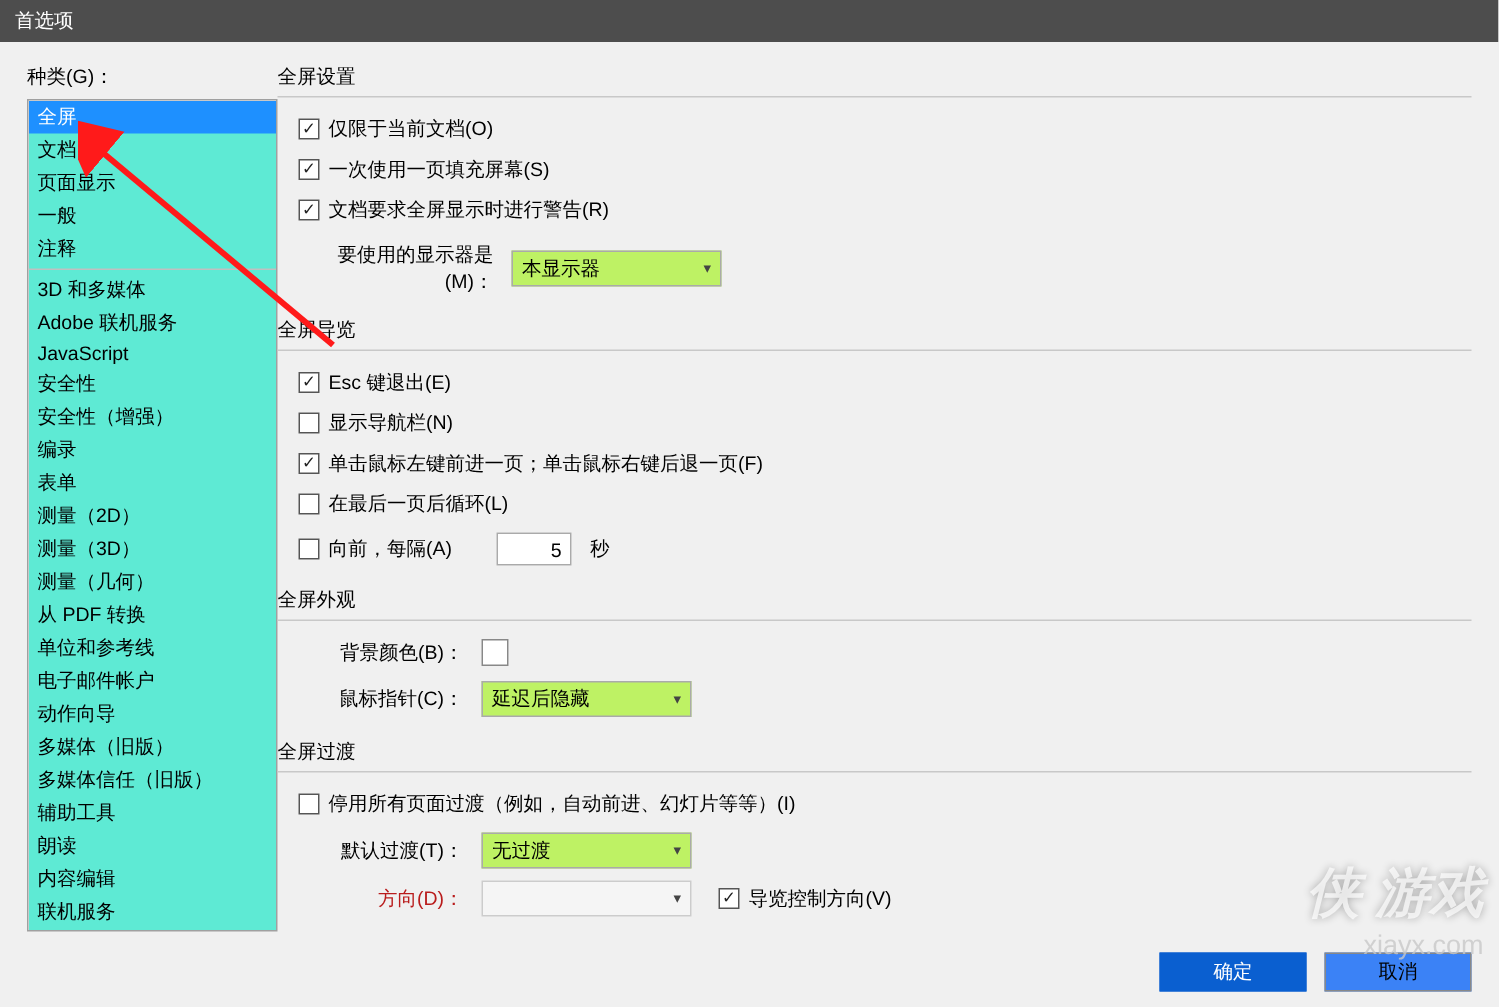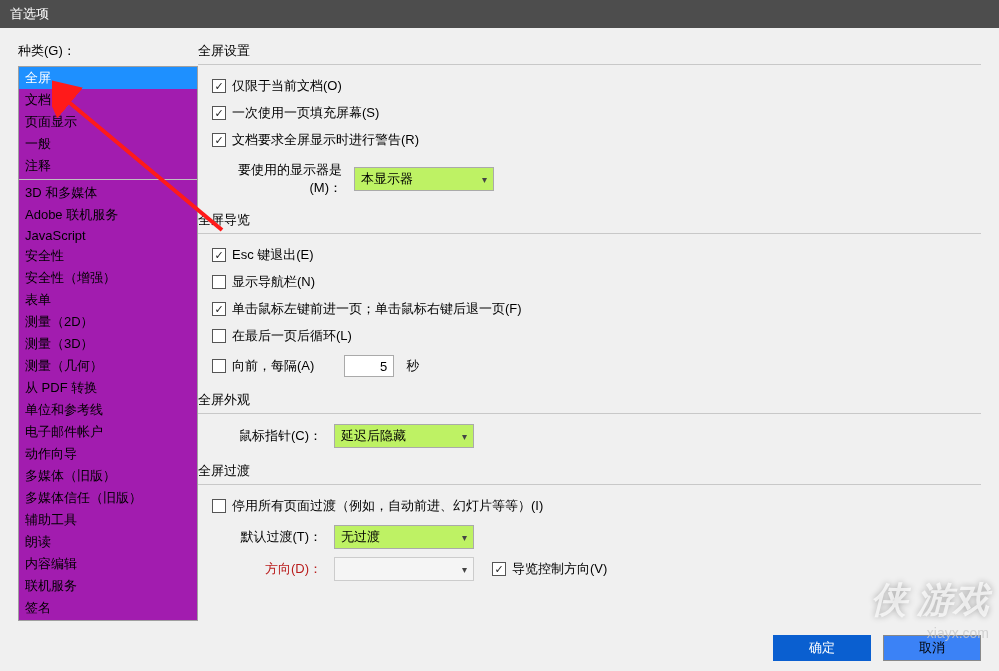--- a/index.html
+++ b/index.html
@@ -19,30 +19,30 @@
       line-height: 28px;
       padding: 0 10px;
       font-size: 13px;
     }
     .content-area {
       display: flex;
       padding: 14px 18px 0 18px;
       height: calc(100% - 28px);
     }
     .left-col {
-      width: 180px;
+      width: 167px;
       display: flex;
       flex-direction: column;
     }
     .left-label {
       margin-bottom: 6px;
     }
     .category-list {
       border: 1px solid #a0a0a0;
-      background: #a21caf;
+      background: #5eead4;
       height: 555px;
       overflow-y: auto;
       position: relative;
     }
     .category-list::-webkit-scrollbar { width: 16px; }
     .category-list::-webkit-scrollbar-track { background: #f0f0f0; border-left: 1px solid #ccc; }
     .category-list::-webkit-scrollbar-thumb { background: #c0c0c0; border: 1px solid #a0a0a0; }
     .cat-item {
       padding: 2px 6px;
       cursor: pointer;
@@ -178,21 +178,21 @@
       color: rgba(255,255,255,0.7);
       text-align: right;
       pointer-events: none;
     }
     .wm-brand {
       font-size: 36px;
       font-weight: bold;
       font-style: italic;
       text-shadow: 0 0 6px rgba(0,0,0,0.3);
     }
-    .wm-sub { font-size: 14px; color: rgba(200,200,200,0.8); }
+    .wm-sub { font-size: 18px; color: rgba(200,200,200,0.8); }
   </style>
 </head>
 <body>
 
 <div class="titlebar">
   <span>首选项</span>
 </div>
 
 <div class="content-area">
   <div class="left-col">
@@ -204,20 +204,21 @@
         <div class="cat-item">文档</div>
         <div class="cat-item">页面显示</div>
         <div class="cat-item">一般</div>
         <div class="cat-item">注释</div>
         <div class="cat-sep"></div>
         <div class="cat-item">3D 和多媒体</div>
         <div class="cat-item">Adobe 联机服务</div>
         <div class="cat-item">JavaScript</div>
         <div class="cat-item">安全性</div>
         <div class="cat-item">安全性（增强）</div>
+        <div class="cat-item">编录</div>
         <div class="cat-item">表单</div>
         <div class="cat-item">测量（2D）</div>
         <div class="cat-item">测量（3D）</div>
         <div class="cat-item">测量（几何）</div>
         <div class="cat-item">从 PDF 转换</div>
         <div class="cat-item">单位和参考线</div>
         <div class="cat-item">电子邮件帐户</div>
         <div class="cat-item">动作向导</div>
         <div class="cat-item">多媒体（旧版）</div>
         <div class="cat-item">多媒体信任（旧版）</div>
@@ -279,20 +280,24 @@
         <span class="lbl">向前，每隔(A)</span>
         <span style="width:30px;"></span>
         <span class="numbox">5</span>
         <span style="margin-left:12px;">秒</span>
       </div>
     </div>
 
     <div class="fieldset">
       <div class="fieldset-title">全屏外观</div>
       <div class="fieldset-line"></div>
+      <div class="row">
+        <span class="form-label narrow">背景颜色(B)：</span>
+        <span class="color-swatch"><span class="color-inner"></span></span>
+      </div>
       <div class="row" style="margin-top:8px;">
         <span class="form-label narrow">鼠标指针(C)：</span>
         <div class="select">
           <span>延迟后隐藏</span>
           <span class="chev">▾</span>
         </div>
       </div>
     </div>
 
     <div class="fieldset">

